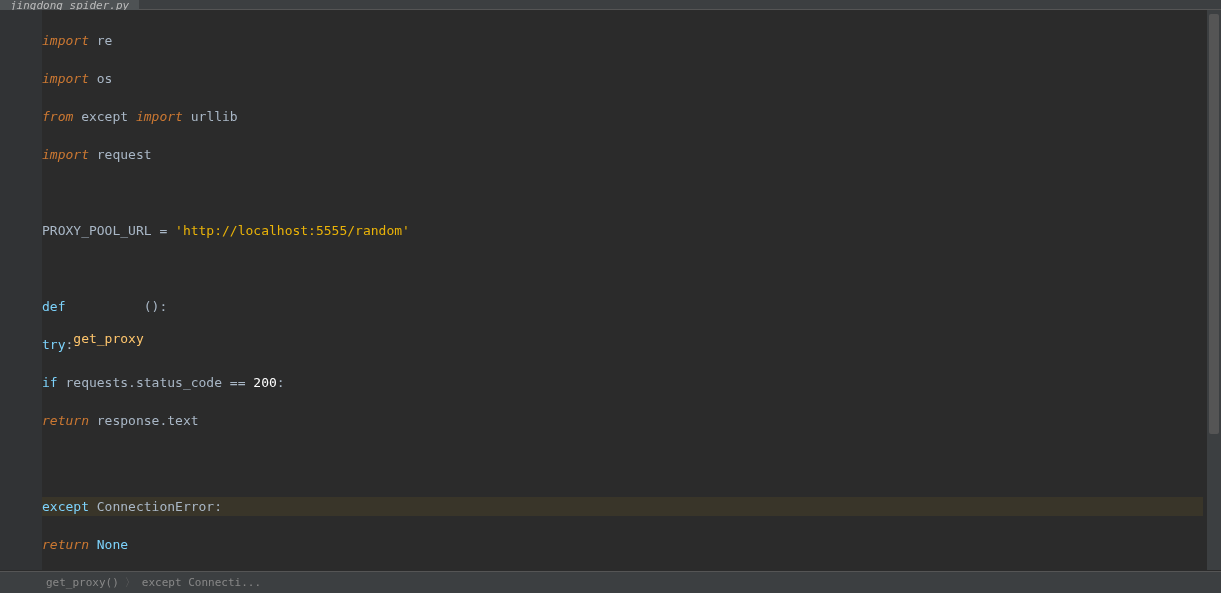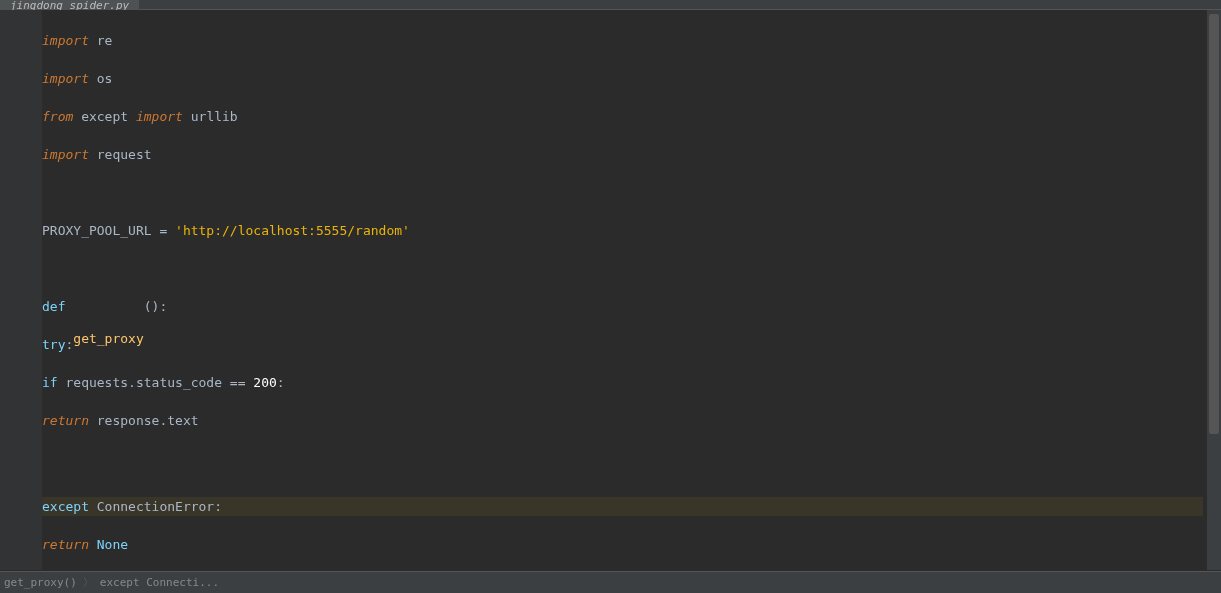--- a/index.html
+++ b/index.html
@@ -72,20 +72,21 @@
 .breadcrumb {
   position: absolute;
   left: 0;
   right: 0;
   bottom: 0;
   height: 22px;
   background: #3c3f41;
   border-top: 1px solid #555;
   display: flex;
   align-items: center;
+  padding-left: 42px;
   font-size: 11px;
   color: #888;
 }
 .crumb { padding: 0 4px; }
 .crumb-sep { color: #666; padding: 0 2px; }
 </style>
 </head>
 <body>
 
 <div class="tab-bar">

